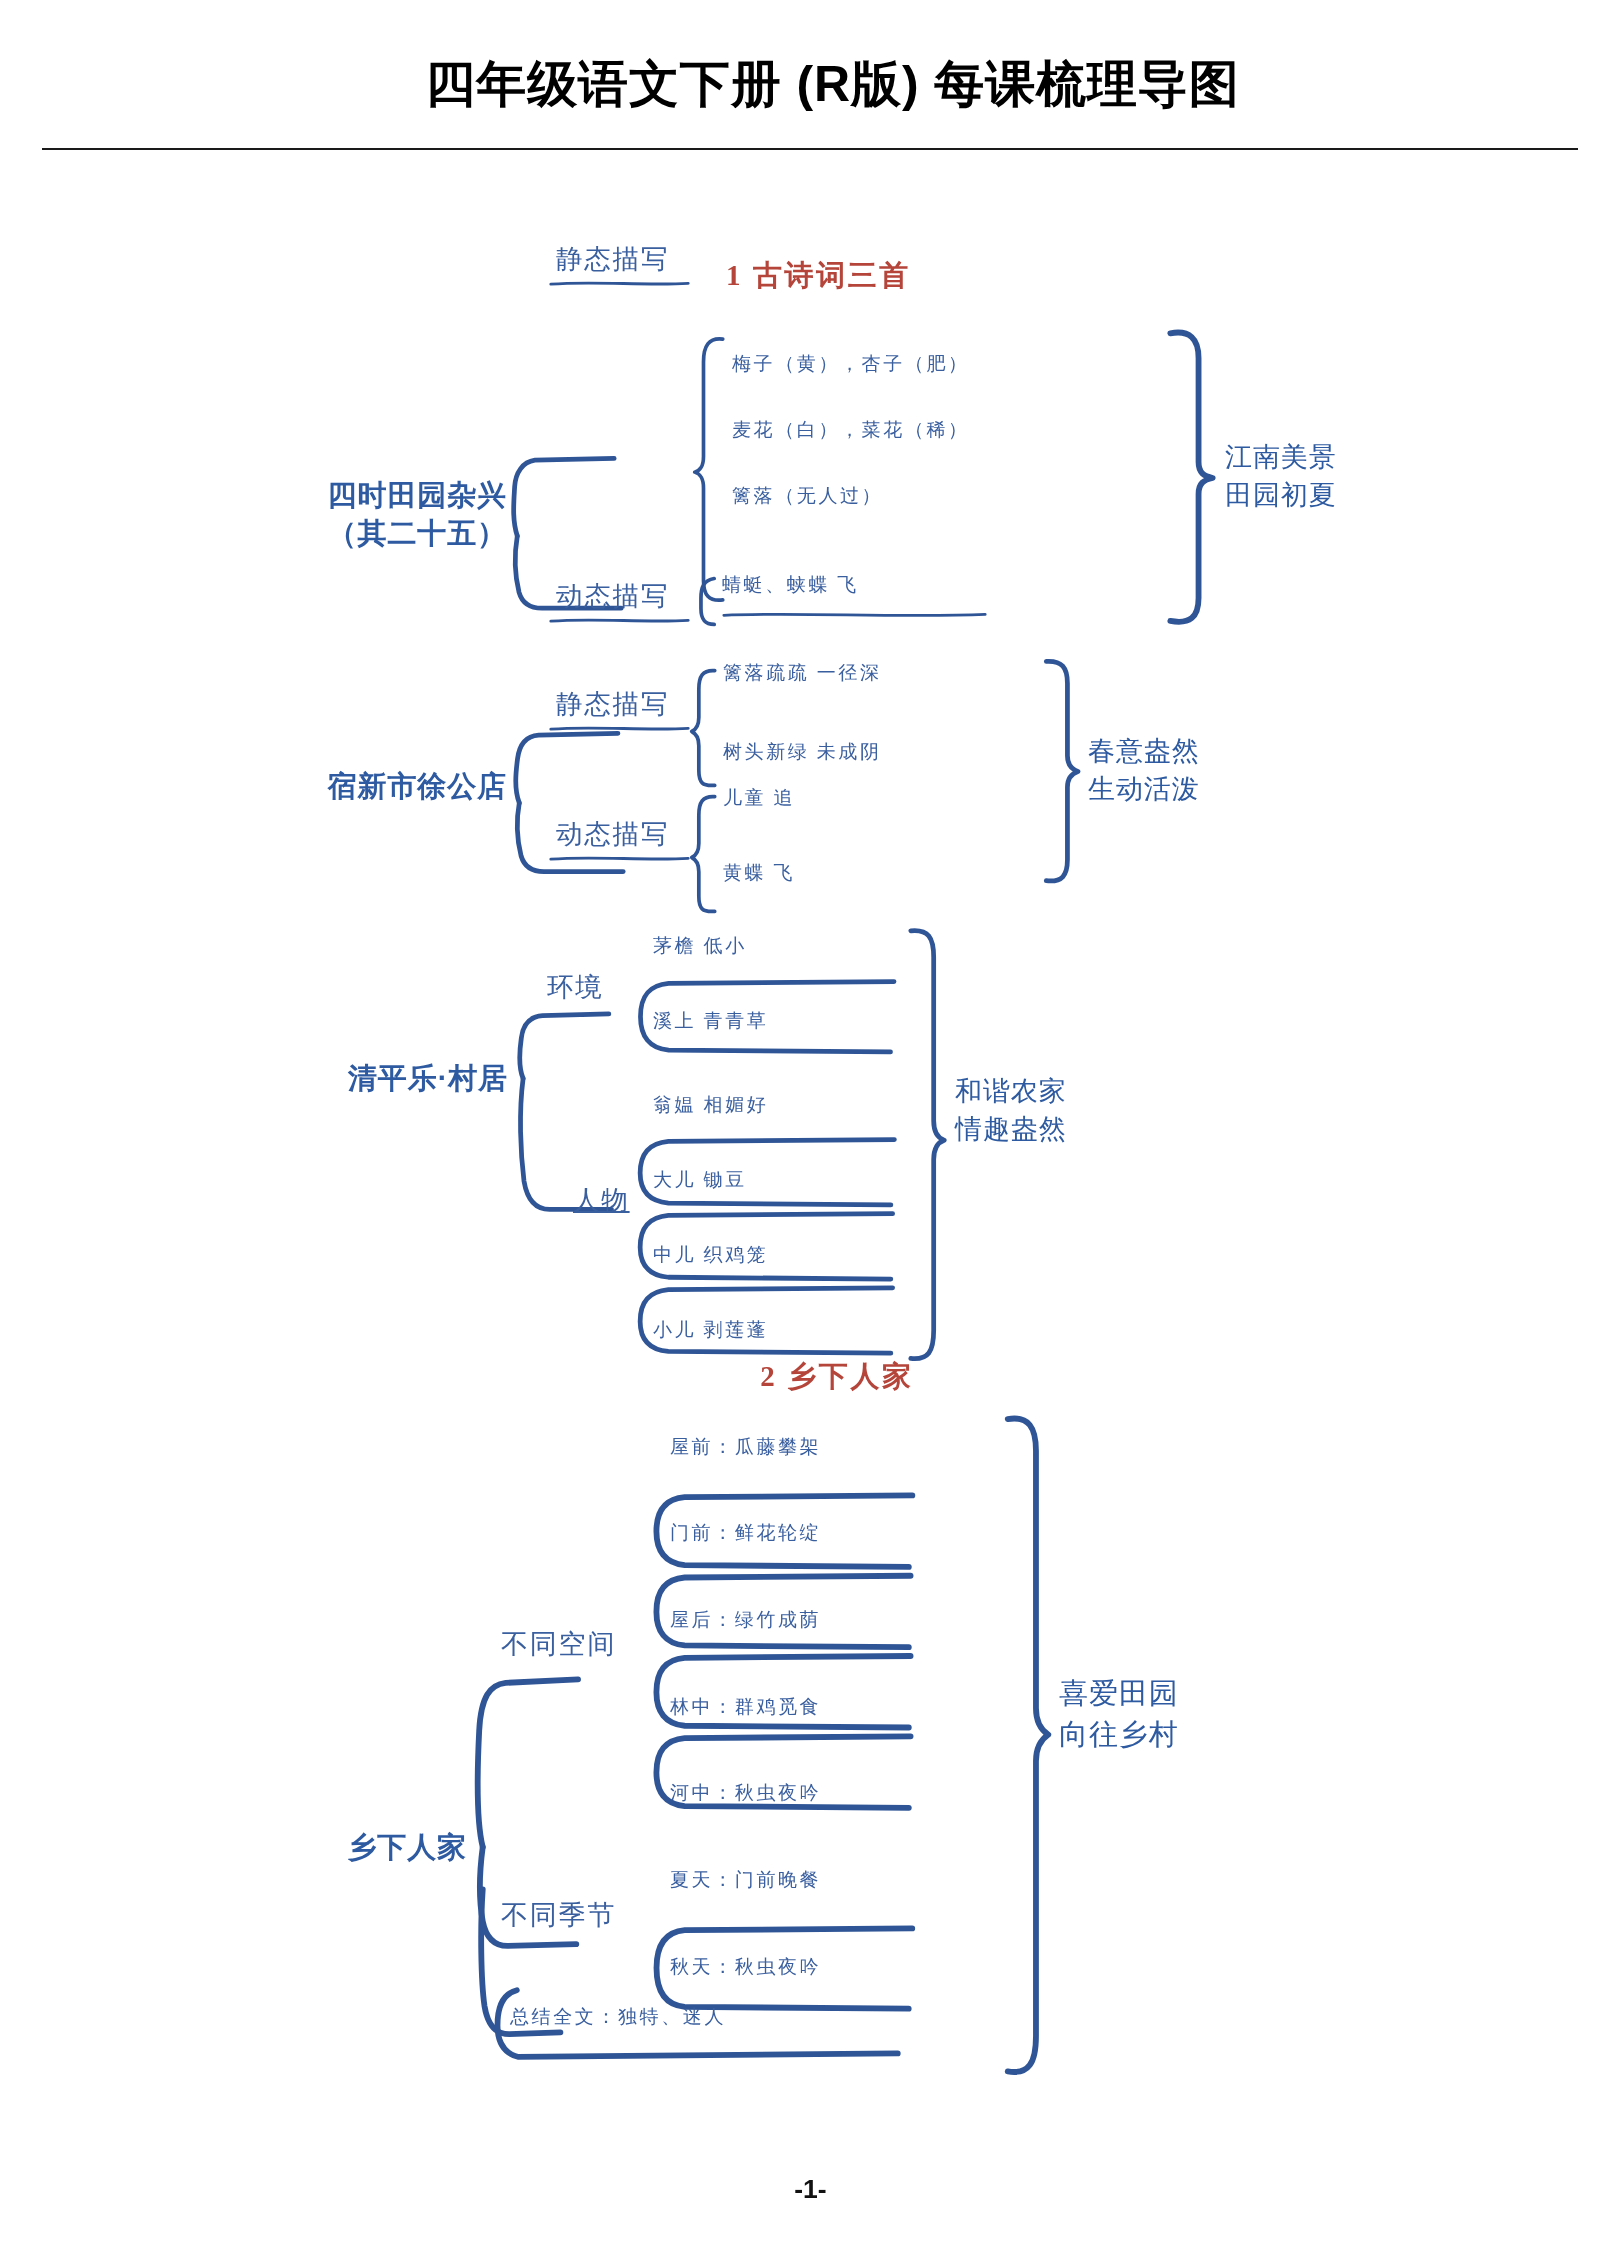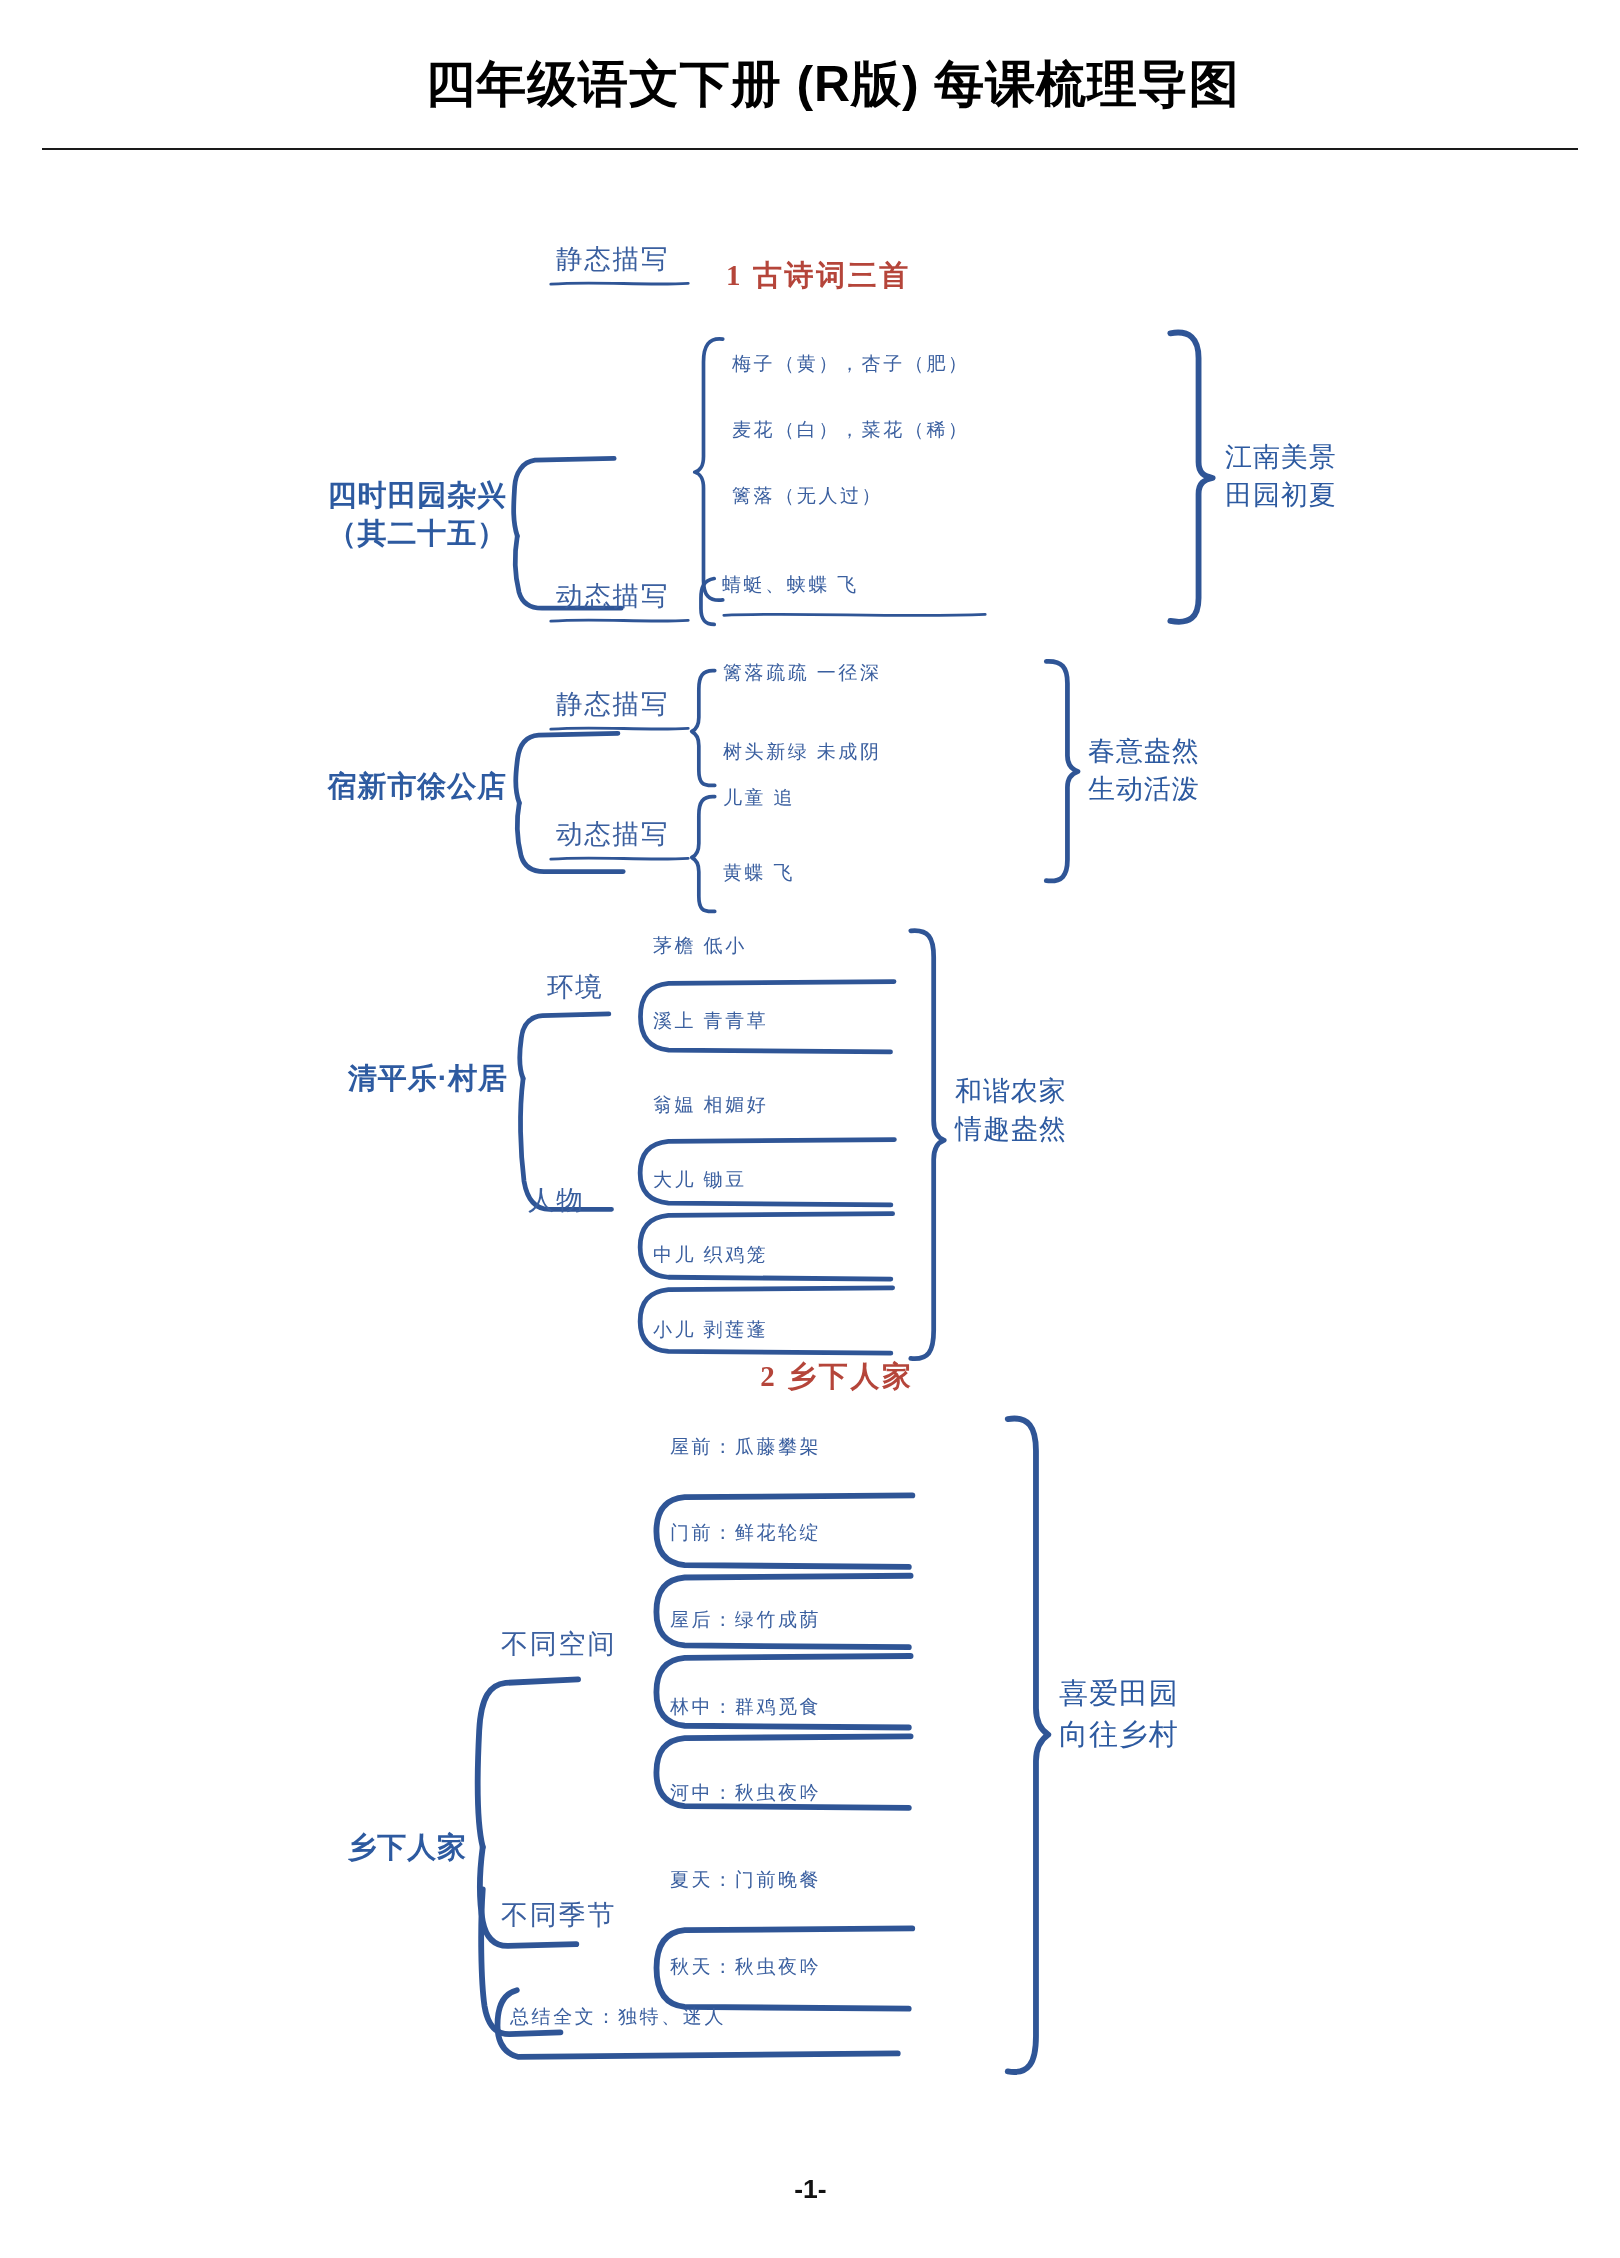--- a/index.html
+++ b/index.html
@@ -239,21 +239,21 @@
     <div class="root-label" style="top:1059px; left:168px; width:340px;">
       <div>清平乐·村居</div>
     </div>
 
     <svg class="ink" style="top:1006px; left:516px; width:115px; height:221px;" viewBox="0 0 130 250">
       <path class="s5" d="M 8 82 C 2 68 4 50 6 36 C 8 20 16 12 30 11 L 105 9"></path>
       <path class="s5" d="M 8 82 C 3 120 5 166 9 198 C 13 222 24 230 38 230 L 108 230"></path>
     </svg>
 
     <div class="branch-label" style="top:969px; left:547px;">环境</div>
-    <div class="branch-label" style="top:1182px; left:528px;">人物</div>
+    <div class="branch-label" style="top:1182px; left:573px;text-decoration:underline;">人物</div>
 
     <div class="leaf" style="top:933px; left:653px;">茅檐  低小</div>
     <div class="leaf" style="top:1008px; left:653px;">溪上  青青草</div>
 
     <svg class="ink" style="top:978px; left:633px; width:265px; height:81px;" viewBox="0 0 300 92">
       <path class="s5" d="M 296 4 L 40 6 C 18 8 8 20 8 44 C 8 66 18 80 40 82 L 292 84"></path>
     </svg>
 
     <div class="leaf" style="top:1092px; left:653px;">翁媪  相媚好</div>
     <div class="leaf" style="top:1167px; left:653px;">大儿   锄豆</div>

